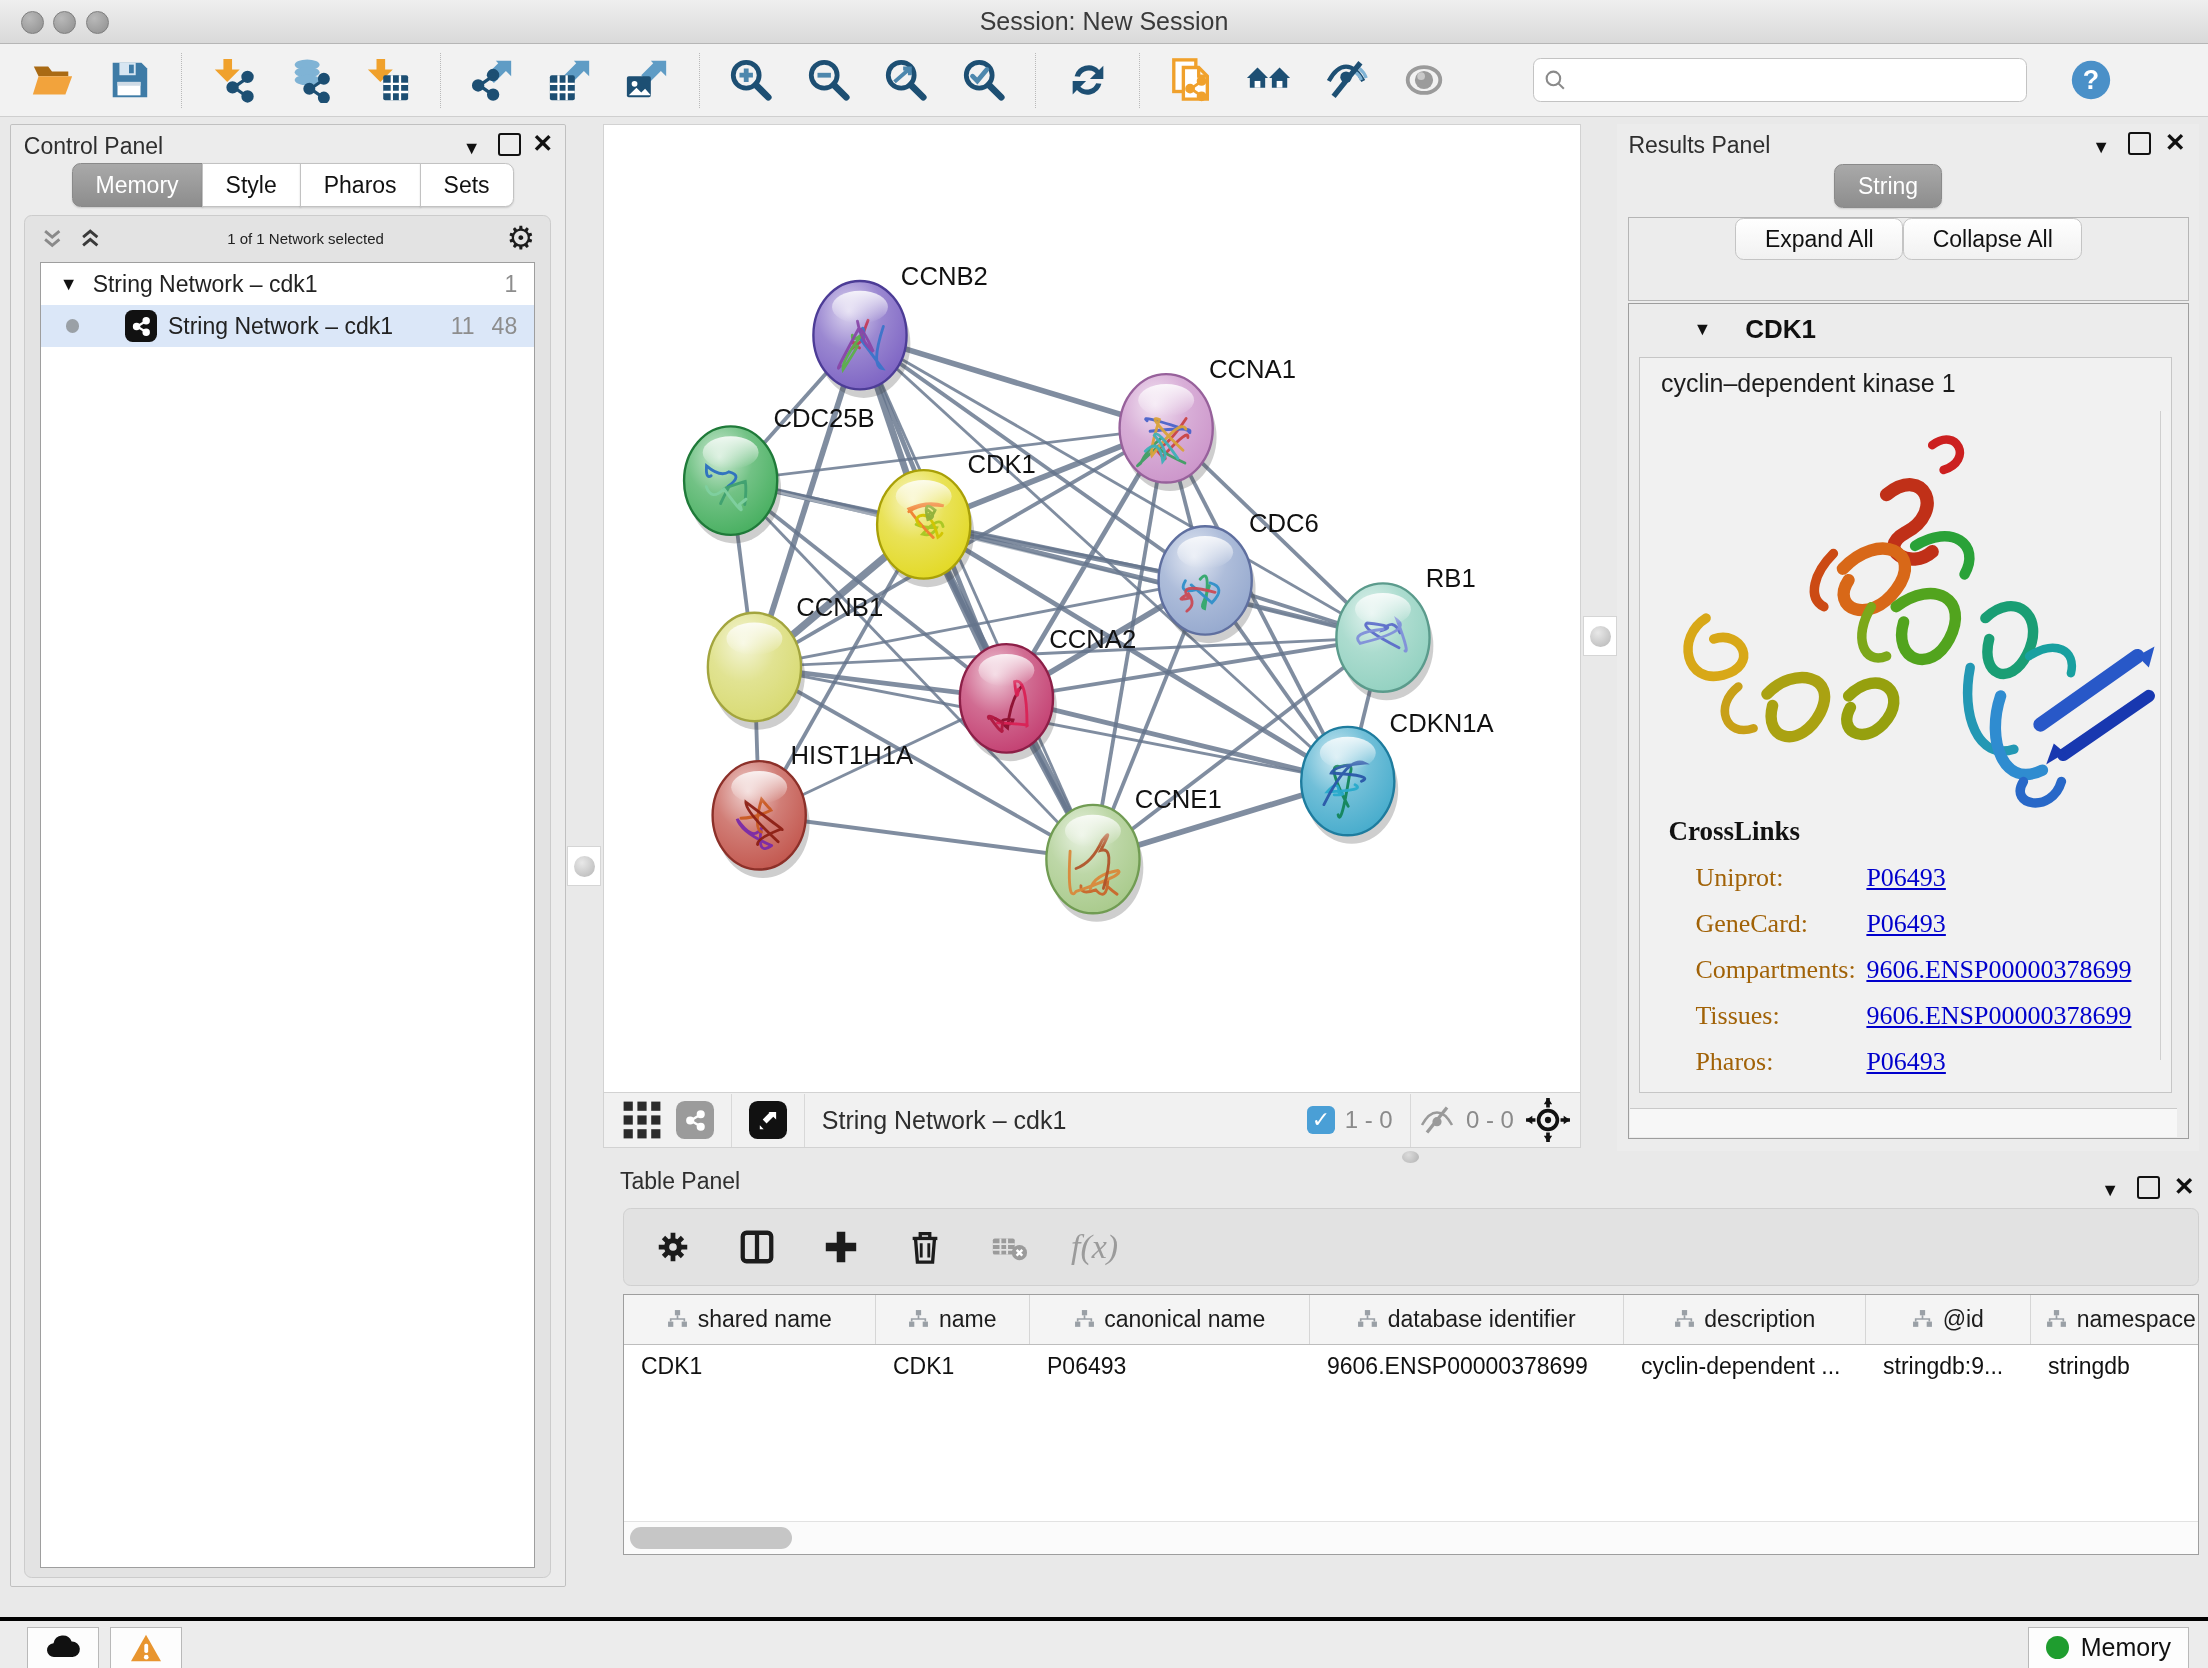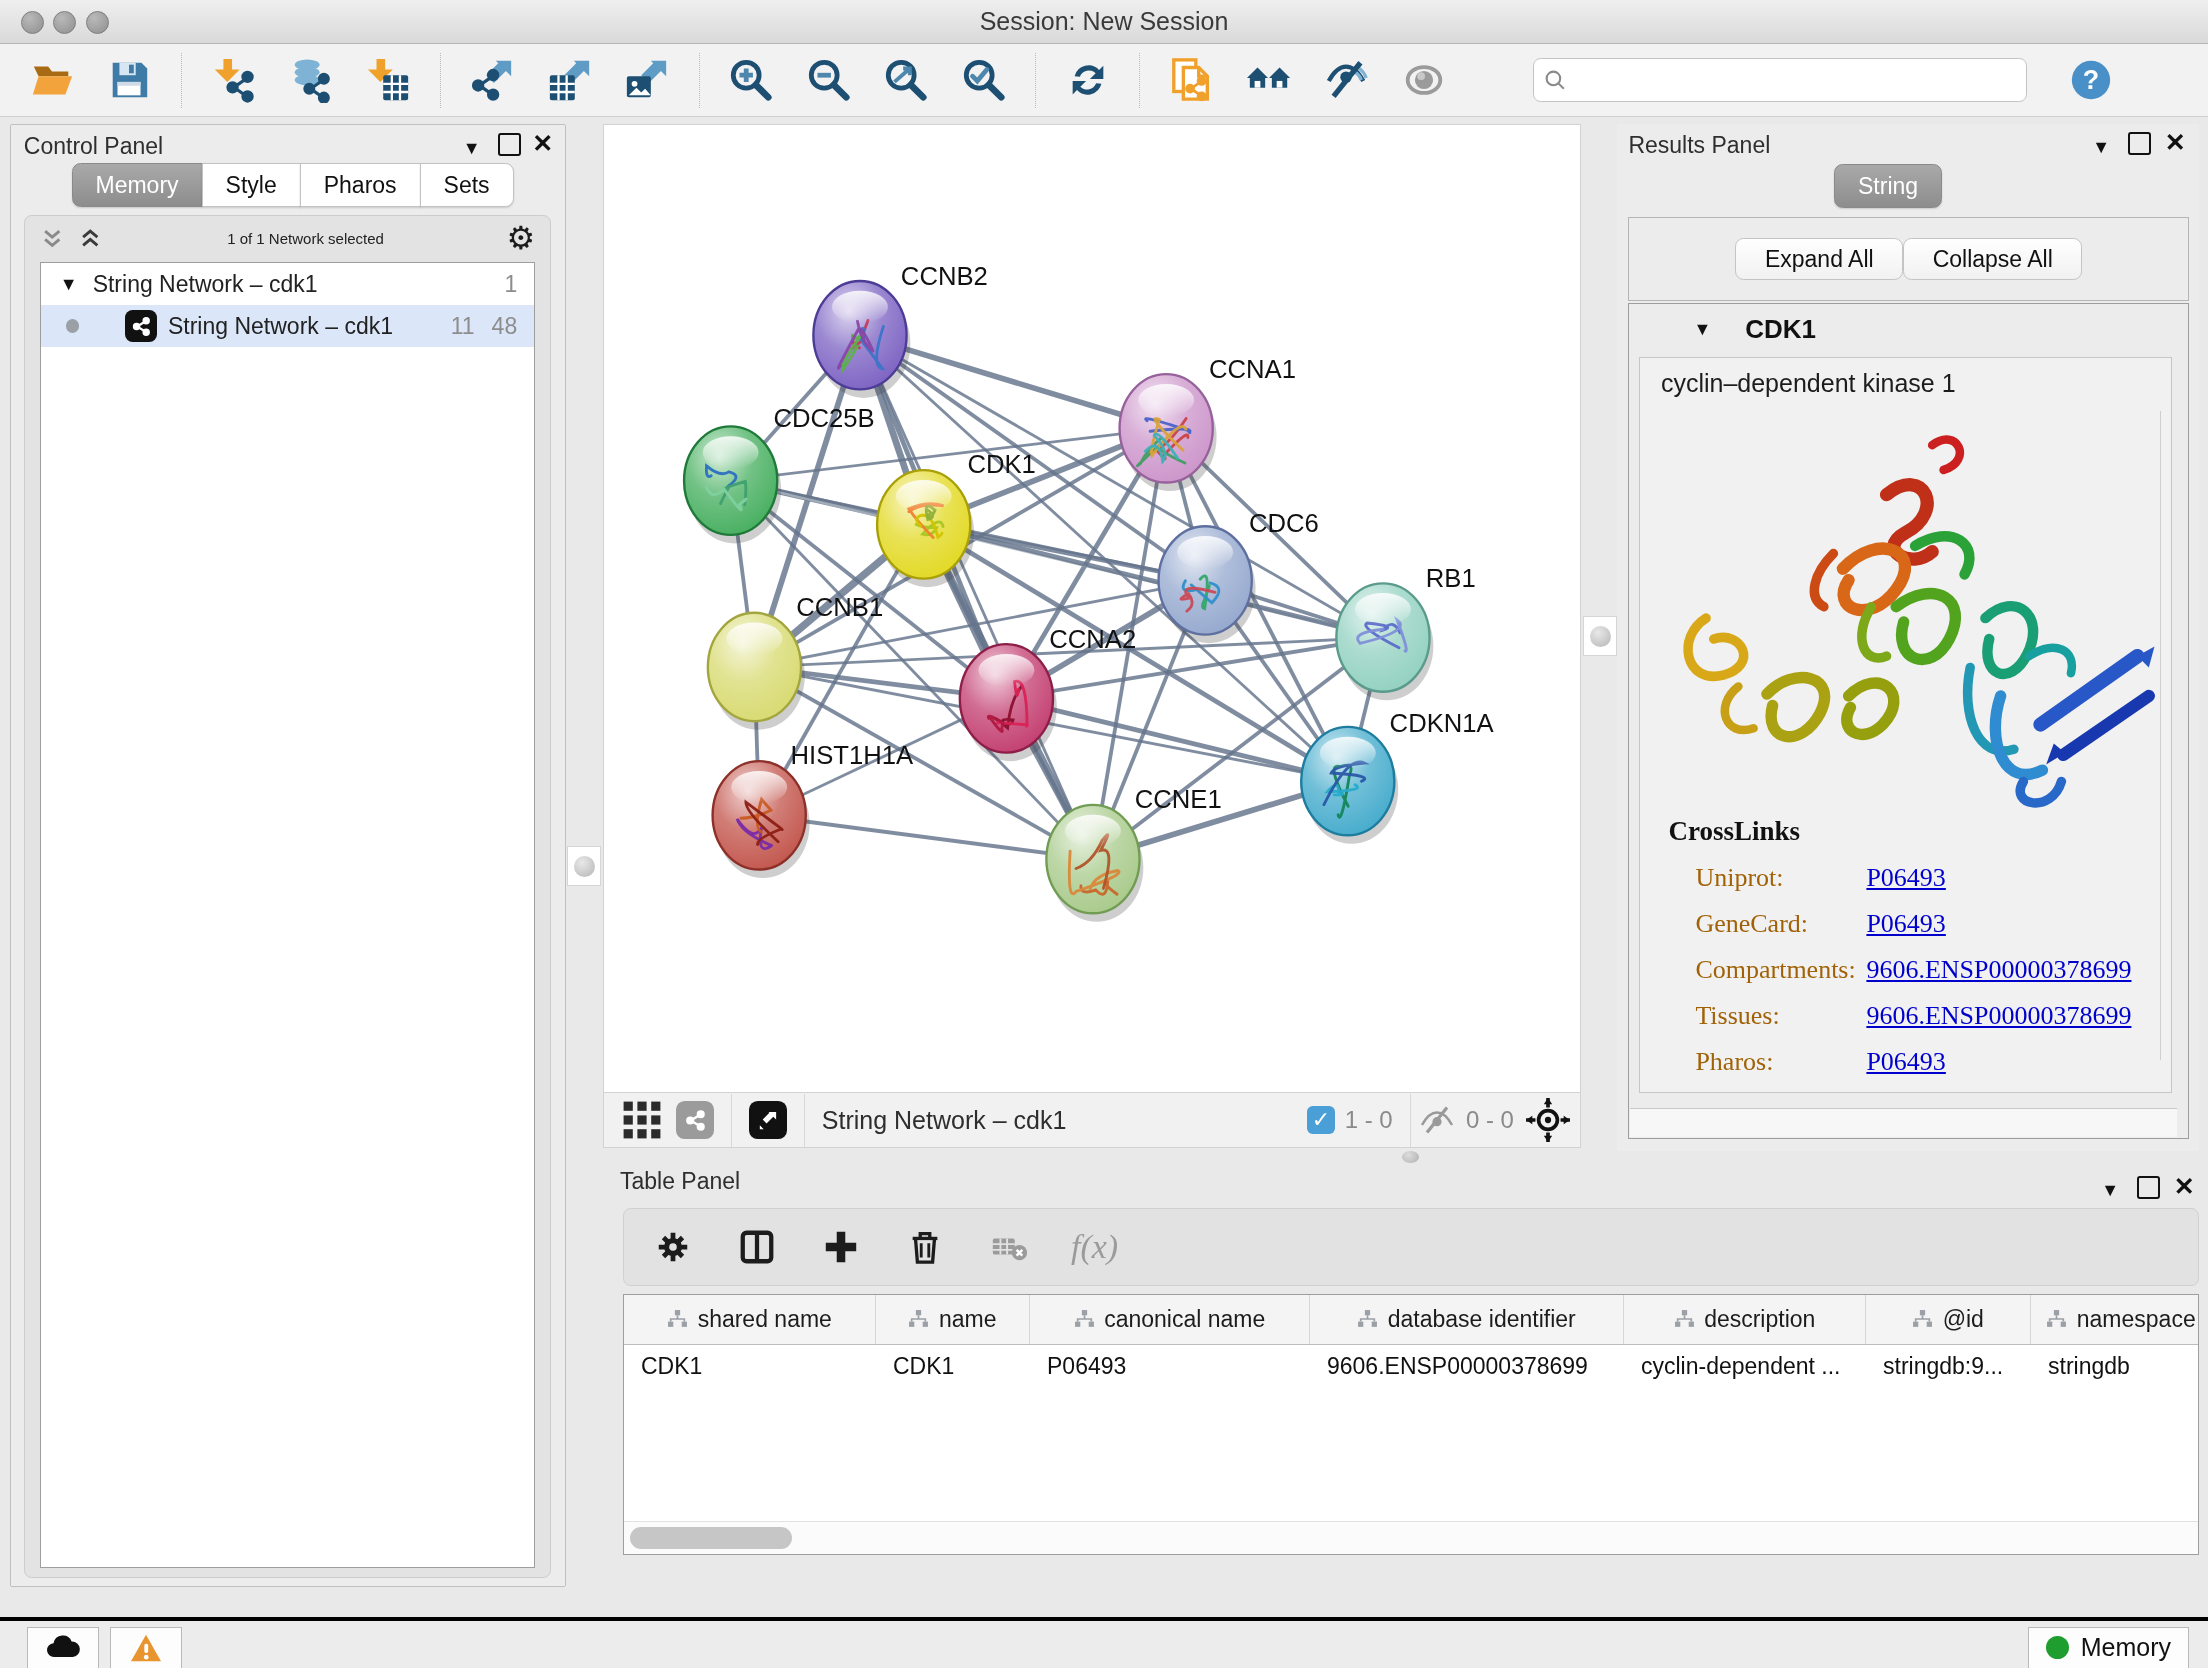--- a/index.html
+++ b/index.html
@@ -71,21 +71,21 @@
   .split-handle{position:absolute;width:32px;height:38px;background:#fff;border:1px solid #d5d5d5;
     display:flex;align-items:center;justify-content:center;}
   .split-dot{width:21px;height:21px;border-radius:50%;
     background:radial-gradient(circle at 38% 32%,#e8e8e8,#b5b5b5);}
   .mini-dot{position:absolute;width:17px;height:12.4px;border-radius:50%;
     background:radial-gradient(circle at 38% 32%,#dcdcdc,#b0b0b0);}
   
   #results-panel{position:absolute;left:1617px;top:124px;width:582px;height:1027px;background:#ececec;}
   #string-tab{position:absolute;left:217px;top:40px;}
   #rp-box1{position:absolute;left:11.4px;top:93px;width:559px;height:82px;background:#ececec;
-    border:1px solid #b5b5b5;display:flex;align-items:center;justify-content:center;}
+    border:1px solid #b5b5b5;display:flex;justify-content:center;}
   .rp-btn{height:40px;line-height:40px;padding:0 28.5px;background:linear-gradient(#ffffff,#f1f1f1);
     border:1px solid #c4c4c4;border-radius:8.6px;font-size:23px;color:#111;cursor:pointer;}
   #rp-box2{position:absolute;left:11.4px;top:179px;width:559px;height:834px;background:#ececec;
     border:1px solid #9e9e9e;}
   #gene-head{position:absolute;left:1px;top:1px;right:1px;height:49px;display:flex;align-items:center;}
   #gene-name{font-size:26px;font-weight:bold;color:#111;margin-left:34px;}
   #gene-card{position:absolute;left:9.5px;top:53px;width:531px;height:734px;background:#f1f1f1;
     border:1px solid #c6c6c6;}
   #gene-desc{position:absolute;left:21px;top:11.4px;font-size:25px;color:#1c1c1c;}
   #structure{position:absolute;left:7.6px;top:53px;}

